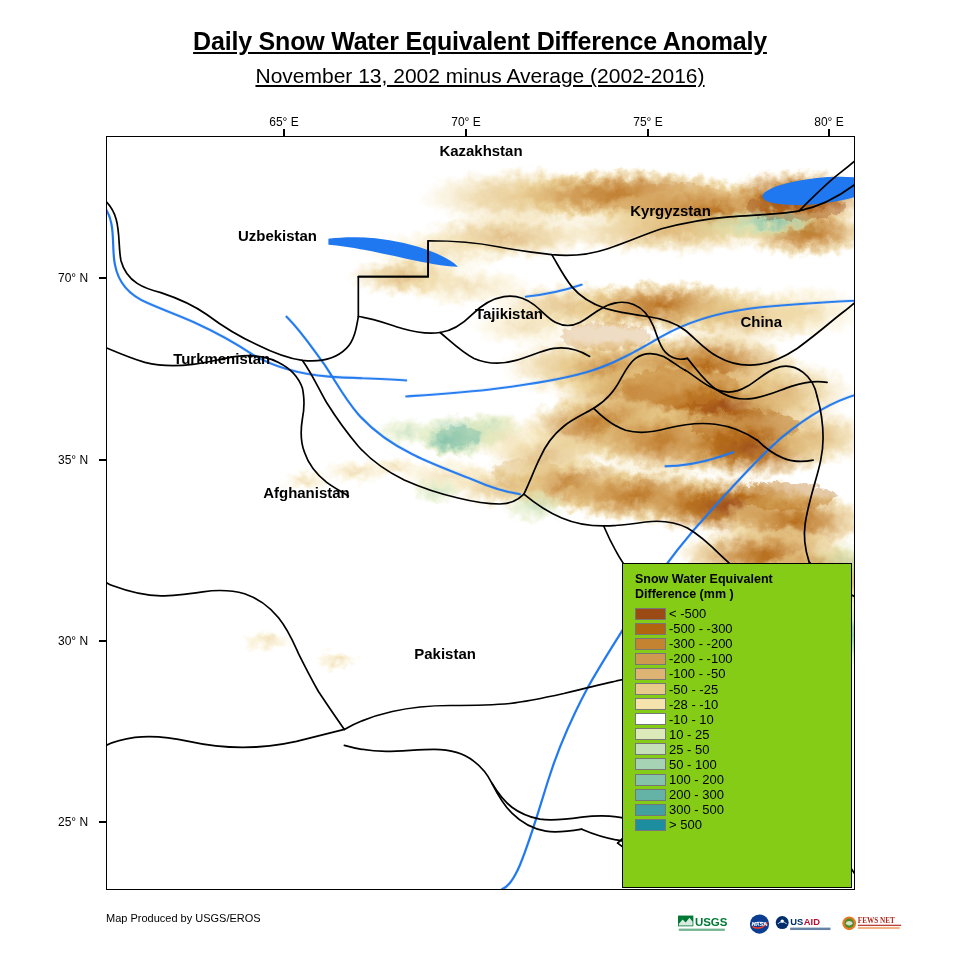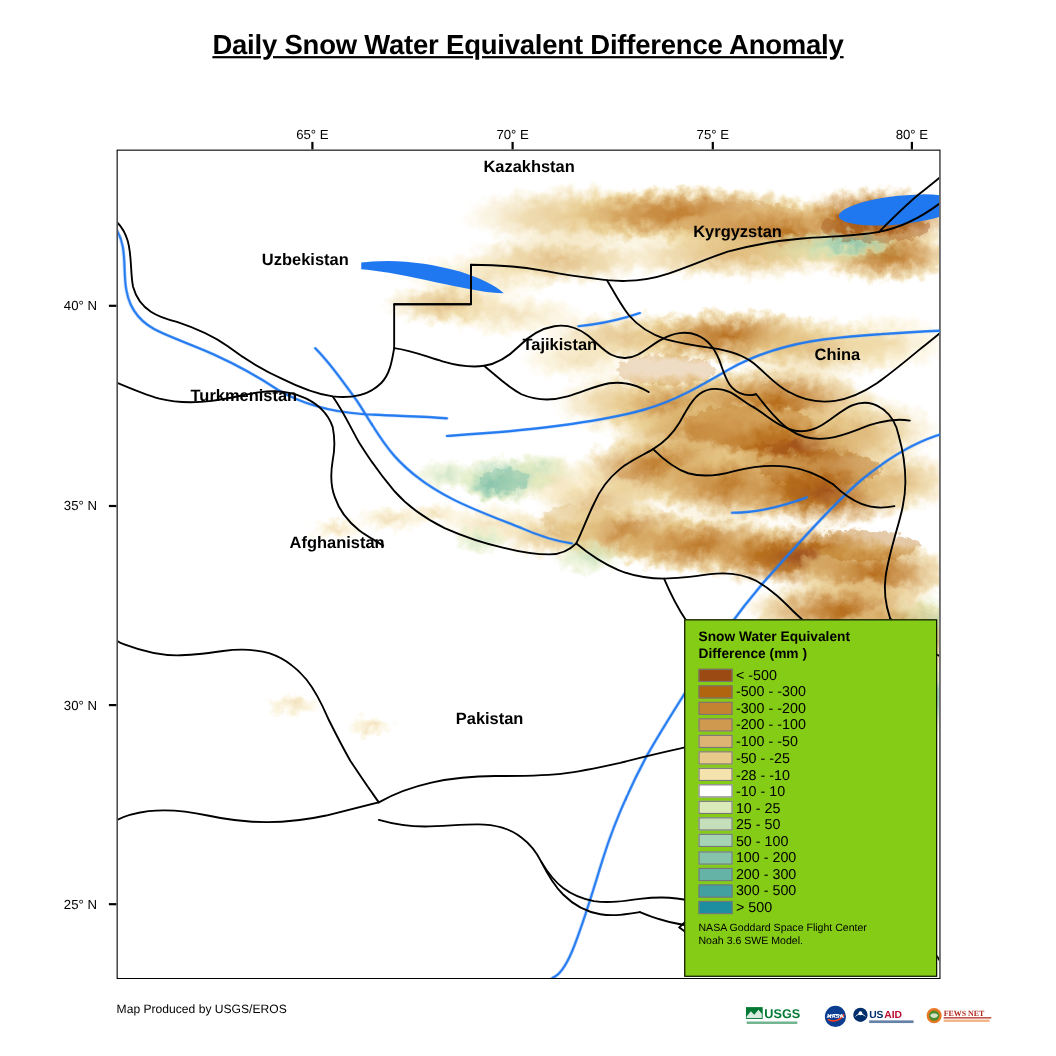--- a/index.html
+++ b/index.html
@@ -141,32 +141,33 @@
     fill: #000;
     font-family: "Liberation Sans", sans-serif;
     text-anchor: middle;
   }
 </style>
 </head>
 <body>
 
 <div id="title-block">
   <div id="main-title">Daily Snow Water Equivalent Difference Anomaly</div>
+  <div id="sub-title">November 13, 2002 minus Average (2002-2016)</div>
 </div>
 
 <div id="axis-layer">
     <div class="axis-label lon-label" style="left: 284px;">65° E</div>
     <div class="tick lon-tick" style="left: 284px;"></div>
     <div class="axis-label lon-label" style="left: 466px;">70° E</div>
     <div class="tick lon-tick" style="left: 466px;"></div>
     <div class="axis-label lon-label" style="left: 648px;">75° E</div>
     <div class="tick lon-tick" style="left: 648px;"></div>
     <div class="axis-label lon-label" style="left: 829px;">80° E</div>
     <div class="tick lon-tick" style="left: 829px;"></div>
-    <div class="axis-label lat-label" style="top: 278px;">40° N</div>
+    <div class="axis-label lat-label" style="top: 278px;">70° N</div>
     <div class="tick lat-tick" style="top: 278px;"></div>
     <div class="axis-label lat-label" style="top: 460px;">35° N</div>
     <div class="tick lat-tick" style="top: 460px;"></div>
     <div class="axis-label lat-label" style="top: 641px;">30° N</div>
     <div class="tick lat-tick" style="top: 641px;"></div>
     <div class="axis-label lat-label" style="top: 822px;">25° N</div>
     <div class="tick lat-tick" style="top: 822px;"></div>
   </div>
 
 <div id="map-frame">
@@ -491,22 +492,20 @@
       </div>
       <div class="legend-row">
         <div class="legend-swatch" style="background: rgb(66, 160, 160);"></div>
         <div class="legend-text">300 - 500</div>
       </div>
       <div class="legend-row">
         <div class="legend-swatch" style="background: rgb(29, 142, 160);"></div>
         <div class="legend-text">&gt; 500</div>
       </div>
     </div>
-  <div id="legend-source">NASA Goddard Space Flight Center
-Noah 3.6 SWE Model.</div>
 </div>
 
 <div id="footer-credit">Map Produced by USGS/EROS</div>
 
 <div id="logo-strip">
 
   <svg class="logo" viewBox="0 0 86 24" width="66" height="22">
     <rect x="0" y="1" width="20" height="14" fill="#007934"></rect>
     <path d="M1,12 L6,6 L10,10 L15,4 L19,9 L19,14 L1,14 Z" fill="#ffffff" opacity="0.85"></path>
     <text x="22" y="14" font-family="Liberation Sans, sans-serif" font-size="15" font-weight="bold" fill="#007934">USGS</text>

